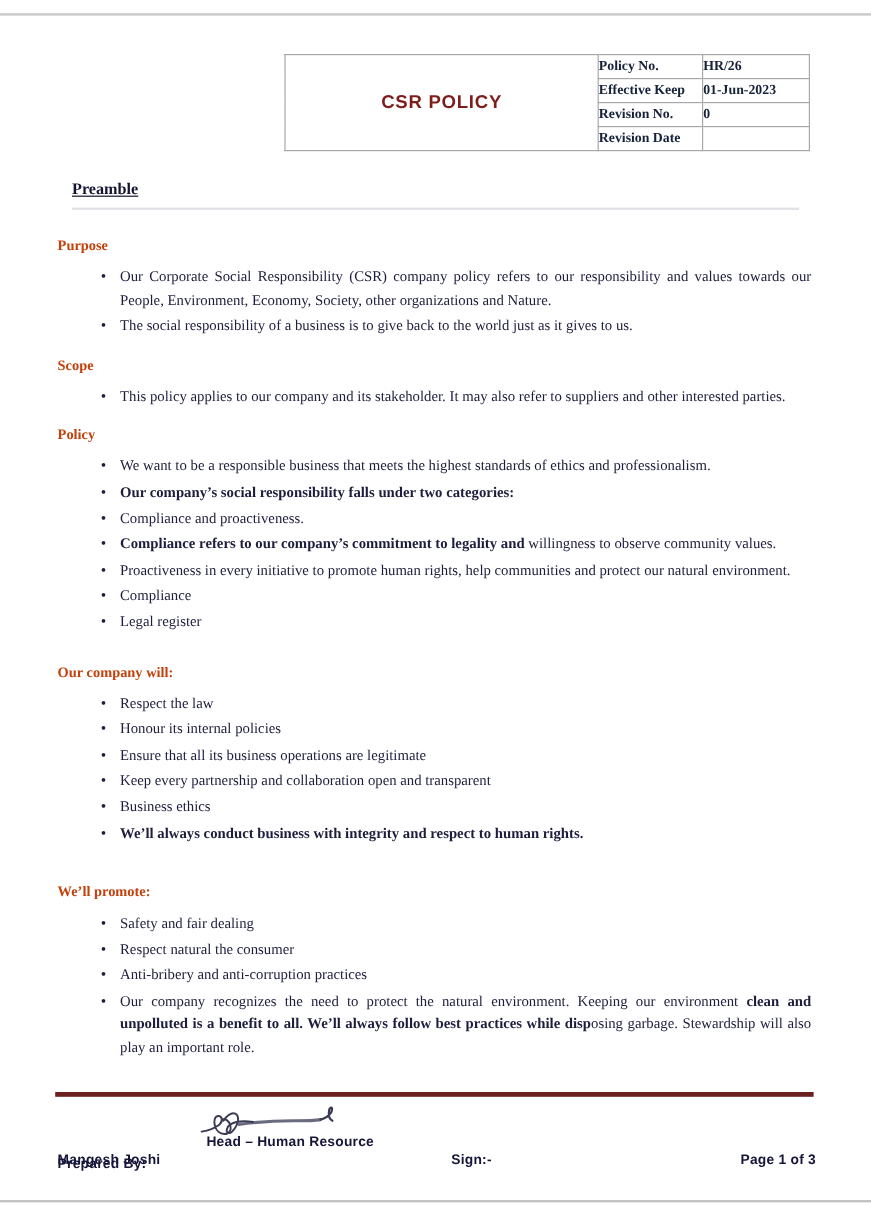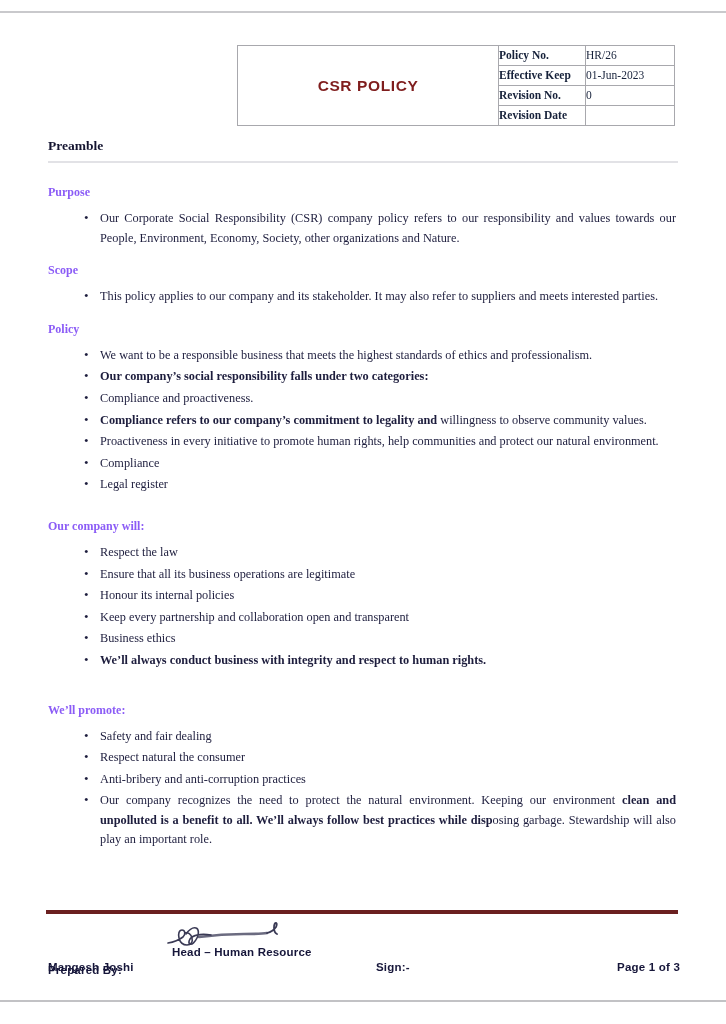--- a/index.html
+++ b/index.html
@@ -67,50 +67,51 @@
     font-size: 11.5px;
     font-weight: bold;
     color: #16213a;
     height: 18.5px;
     line-height: 17px;
   }
   .val-cell {
     width: 88px;
     padding: 1px 5px;
     font-size: 11.5px;
-    font-weight: normal;
+    font-weight: bold;
     color: #16213a;
     height: 18.5px;
     line-height: 17px;
   }
 
   
   .content {
     position: absolute;
     left: 48px;
     top: 138px;
     width: 630px;
   }
 
   .sec-title {
     font-size: 13.5px;
     font-weight: bold;
     color: #141430;
-    margin: 0;
+    margin: 12px;
     line-height: 16px;
+    text-decoration: underline;
   }
   .sec-title.underlined {
     border-bottom: 2px solid #e2e2e6;
     padding-bottom: 7px;
     margin-bottom: 0;
   }
   .sub-title {
     font-size: 12px;
     font-weight: bold;
-    color: #8b5cf6;
+    color: #c2410c;
     margin: 0;
     line-height: 15px;
   }
 
   ul.blist {
     list-style: none;
     margin: 0;
     padding: 0;
   }
   ul.blist > li {
@@ -210,28 +211,29 @@
   <div class="content">
 
     <h2 class="sec-title underlined">Preamble</h2>
 
     <div class="gap-lg"></div>
 
     <h3 class="sub-title">Purpose</h3>
     <div class="gap-sm"></div>
     <ul class="blist">
       <li>Our Corporate Social Responsibility (CSR) company policy refers to our responsibility and values towards our People, Environment, Economy, Society, other organizations and Nature.</li>
+      <li>The social responsibility of a business is to give back to the world just as it gives to us.</li>
     </ul>
 
     <div class="gap-md"></div>
 
     <h3 class="sub-title">Scope</h3>
     <div class="gap-sm"></div>
     <ul class="blist">
-      <li>This policy applies to our company and its stakeholder. It may also refer to suppliers and meets interested parties.</li>
+      <li>This policy applies to our company and its stakeholder. It may also refer to suppliers and other interested parties.</li>
     </ul>
 
     <div class="gap-md"></div>
 
     <h3 class="sub-title">Policy</h3>
     <div class="gap-sm"></div>
     <ul class="blist">
       <li>We want to be a responsible business that meets the highest standards of ethics and professionalism.</li>
       <li><b>Our company’s social responsibility falls under two categories:</b></li>
       <li>Compliance and proactiveness.</li>
@@ -240,22 +242,22 @@
       <li>Compliance</li>
       <li>Legal register</li>
     </ul>
 
     <div class="gap-lg"></div>
 
     <h3 class="sub-title">Our company will:</h3>
     <div class="gap-sm"></div>
     <ul class="blist">
       <li>Respect the law</li>
+      <li>Honour its internal policies</li>
       <li>Ensure that all its business operations are legitimate</li>
-      <li>Honour its internal policies</li>
       <li>Keep every partnership and collaboration open and transparent</li>
       <li>Business ethics</li>
       <li><b>We’ll always conduct business with integrity and respect to human rights.</b></li>
     </ul>
 
     <div class="gap-xl"></div>
 
     <h3 class="sub-title">We’ll promote:</h3>
     <div class="gap-sm"></div>
     <ul class="blist">

